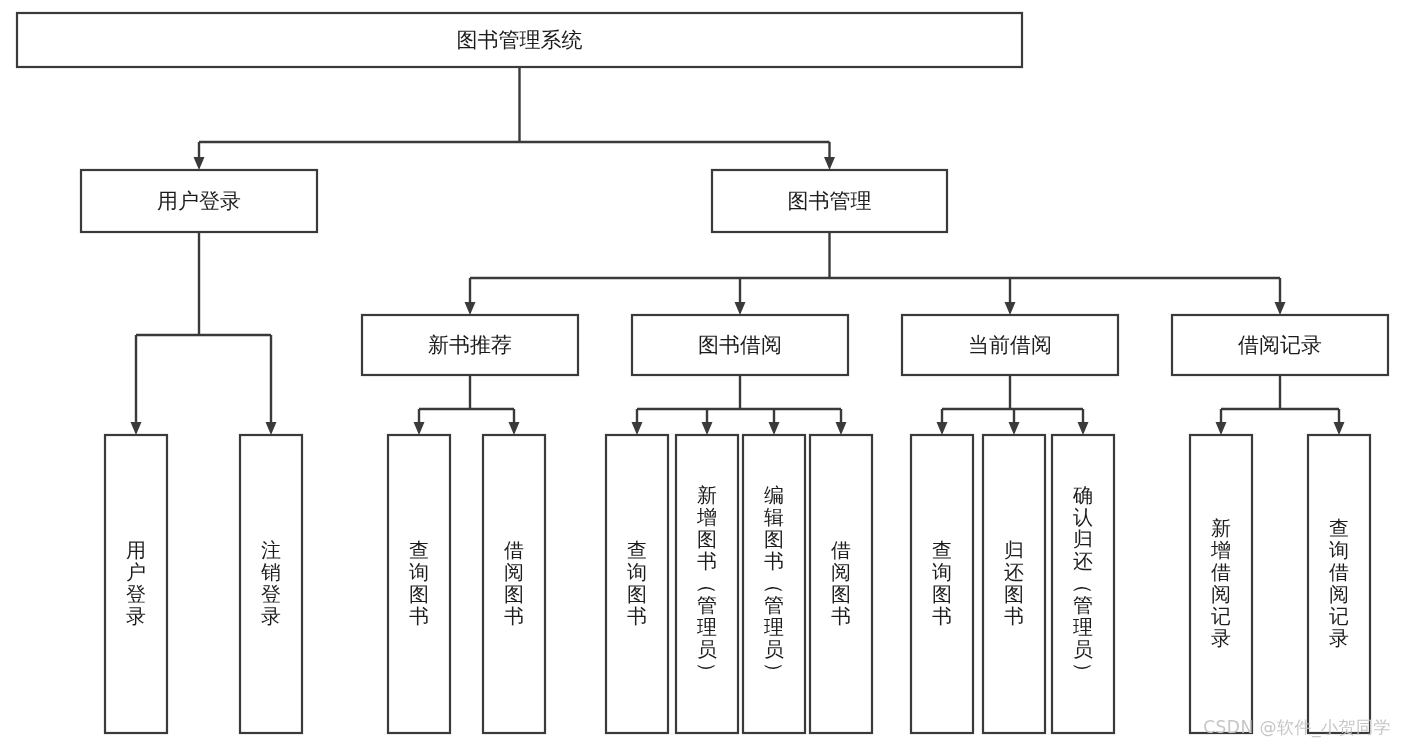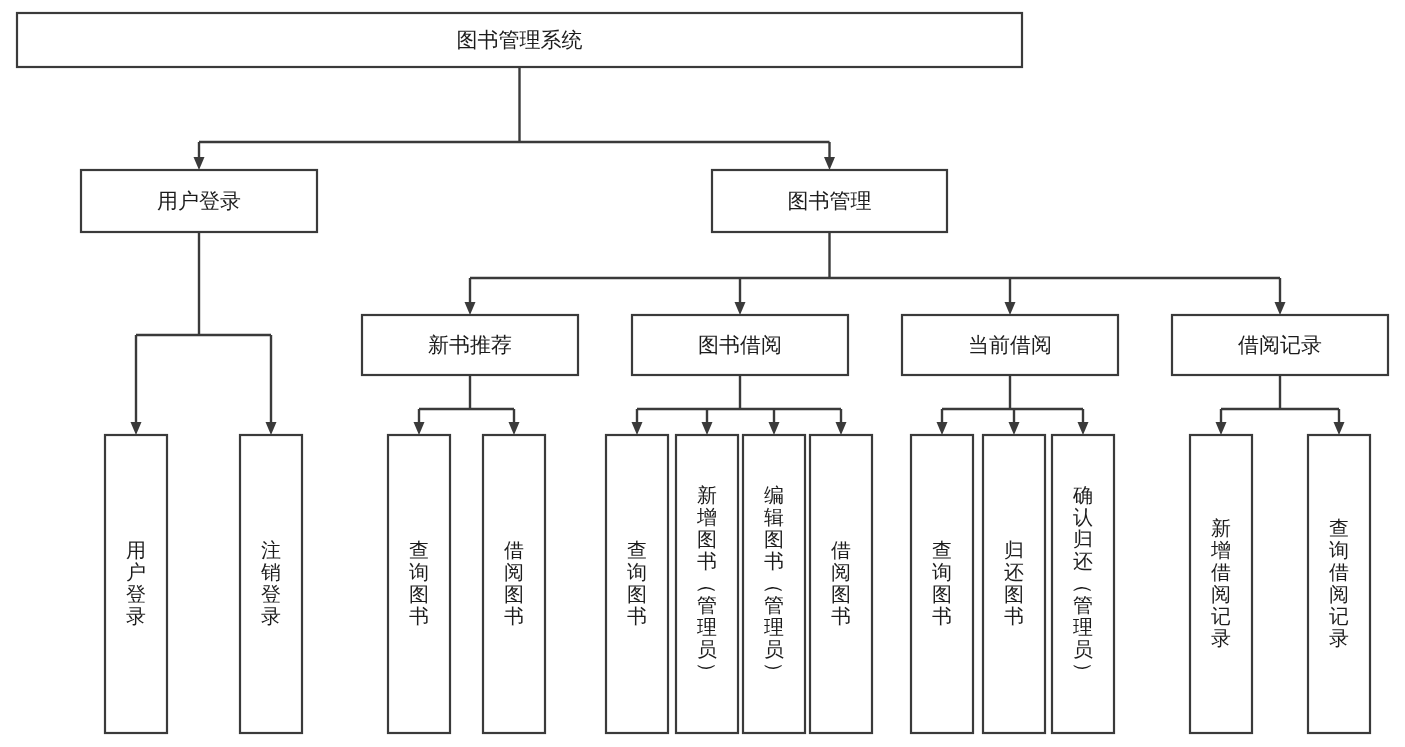--- a/index.html
+++ b/index.html
@@ -272,13 +272,14 @@
           <rect x="1308" y="435" width="62" height="298" class="node-box"></rect>
           <text x="1339" y="535" class="node-label-vert">查</text>
           <text x="1339" y="557" class="node-label-vert">询</text>
           <text x="1339" y="579" class="node-label-vert">借</text>
           <text x="1339" y="601" class="node-label-vert">阅</text>
           <text x="1339" y="623" class="node-label-vert">记</text>
           <text x="1339" y="645" class="node-label-vert">录</text>
         </g>
       </g>
   </svg>
+  <div class="watermark">CSDN @软件_小贺同学</div>
 </div>
 
 </body></html>

